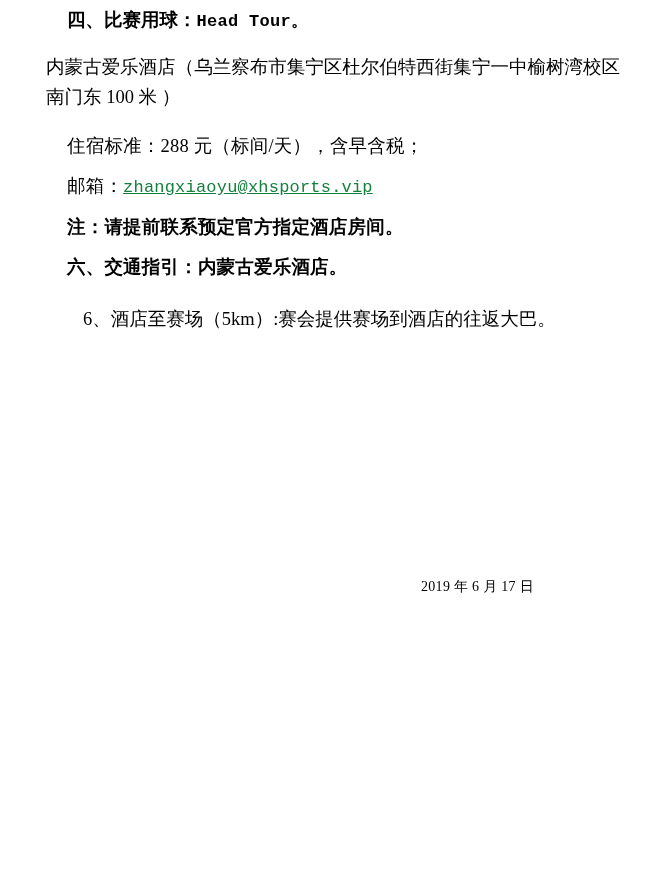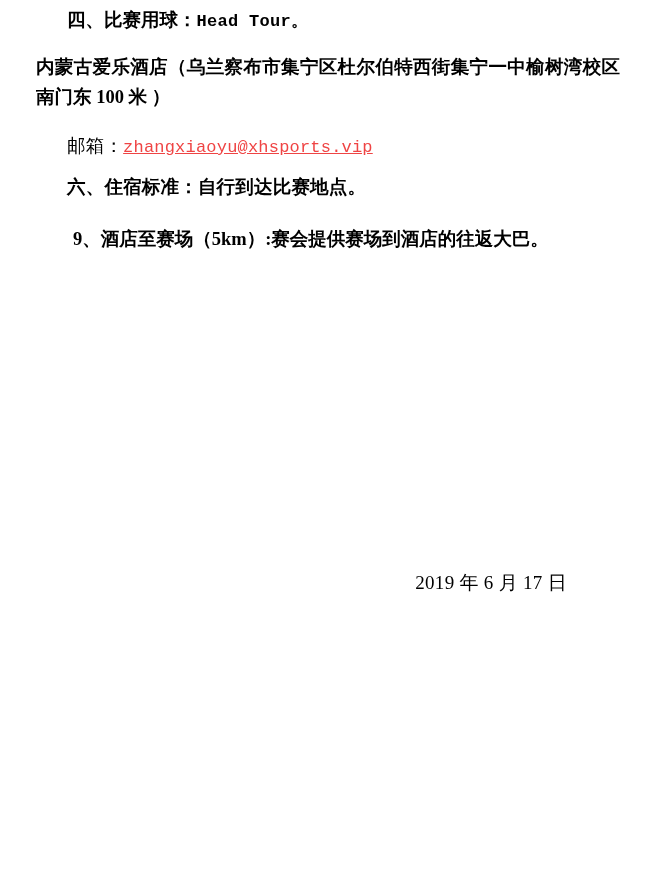--- a/index.html
+++ b/index.html
@@ -37,48 +37,47 @@
   }
   .mono {
     font-family: "Liberation Mono", "DejaVu Sans Mono", monospace;
     font-size: 17px;
     letter-spacing: 0.3px;
   }
   .spaced {
     margin-bottom: 10px;
   }
   .link {
-    color: #ef4444;
+    color: #15803d;
     text-decoration: underline;
     font-family: "Liberation Mono", "DejaVu Sans Mono", monospace;
     font-size: 17px;
     letter-spacing: 0.2px;
   }
   .heading {
     font-weight: bold;
     font-size: 18.5px;
     line-height: 1.6;
     margin: 0 0 8px 0;
     text-indent: 2em;
   }
   .block-text {
     font-size: 18.5px;
     line-height: 1.66;
-    margin: 0 0 6px 6px;
+    margin: 0 0 6px 16px;
     text-align: justify;
     text-justify: inter-ideograph;
-    font-weight: bold;
   }
   .gap-sm { height: 4px; }
   .gap-md { height: 12px; }
   .date-line {
     position: absolute;
-    right: 83px;
+    right: 116px;
     bottom: 24px;
-    font-size: 19px;
+    font-size: 14px;
     letter-spacing: 0.3px;
   }
 </style>
 </head>
 <body>
 
 <div class="page">
 
   <p class="heading">
     <span>四、比赛用球：</span><span class="mono">Head Tour。</span>
@@ -86,34 +85,36 @@
 
   <div class="gap-sm"></div>
 
 
   <div class="gap-sm"></div>
 
   <p class="block-text">内蒙古爱乐酒店（乌兰察布市集宁区杜尔伯特西街集宁一中榆树湾校区南门东 100 米 ）</p>
 
   <div class="gap-md"></div>
 
+  <p class="para indent spaced">住宿标准：288 元（标间/天），含早含税；</p>
 
 
   <p class="para indent spaced">
     <span>邮箱：</span><a class="link" href="#">zhangxiaoyu@xhsports.vip</a>
   </p>
 
+  <p class="para indent bold spaced">注：请提前联系预定官方指定酒店房间。</p>
 
-  <p class="para indent bold spaced">六、住宿标准：自行到达比赛地点。</p>
+  <p class="para indent bold spaced">六、交通指引：内蒙古爱乐酒店。</p>
 
   <div class="gap-sm"></div>
 
 
   <div class="gap-sm"></div>
 
 
   <div class="gap-sm"></div>
 
-  <p class="block-text indent">9、酒店至赛场（5km）:赛会提供赛场到酒店的往返大巴。</p>
+  <p class="block-text indent">6、酒店至赛场（5km）:赛会提供赛场到酒店的往返大巴。</p>
 
   <div class="date-line">2019 年 6 月 17 日</div>
 
 </div>
 
 </body></html>

